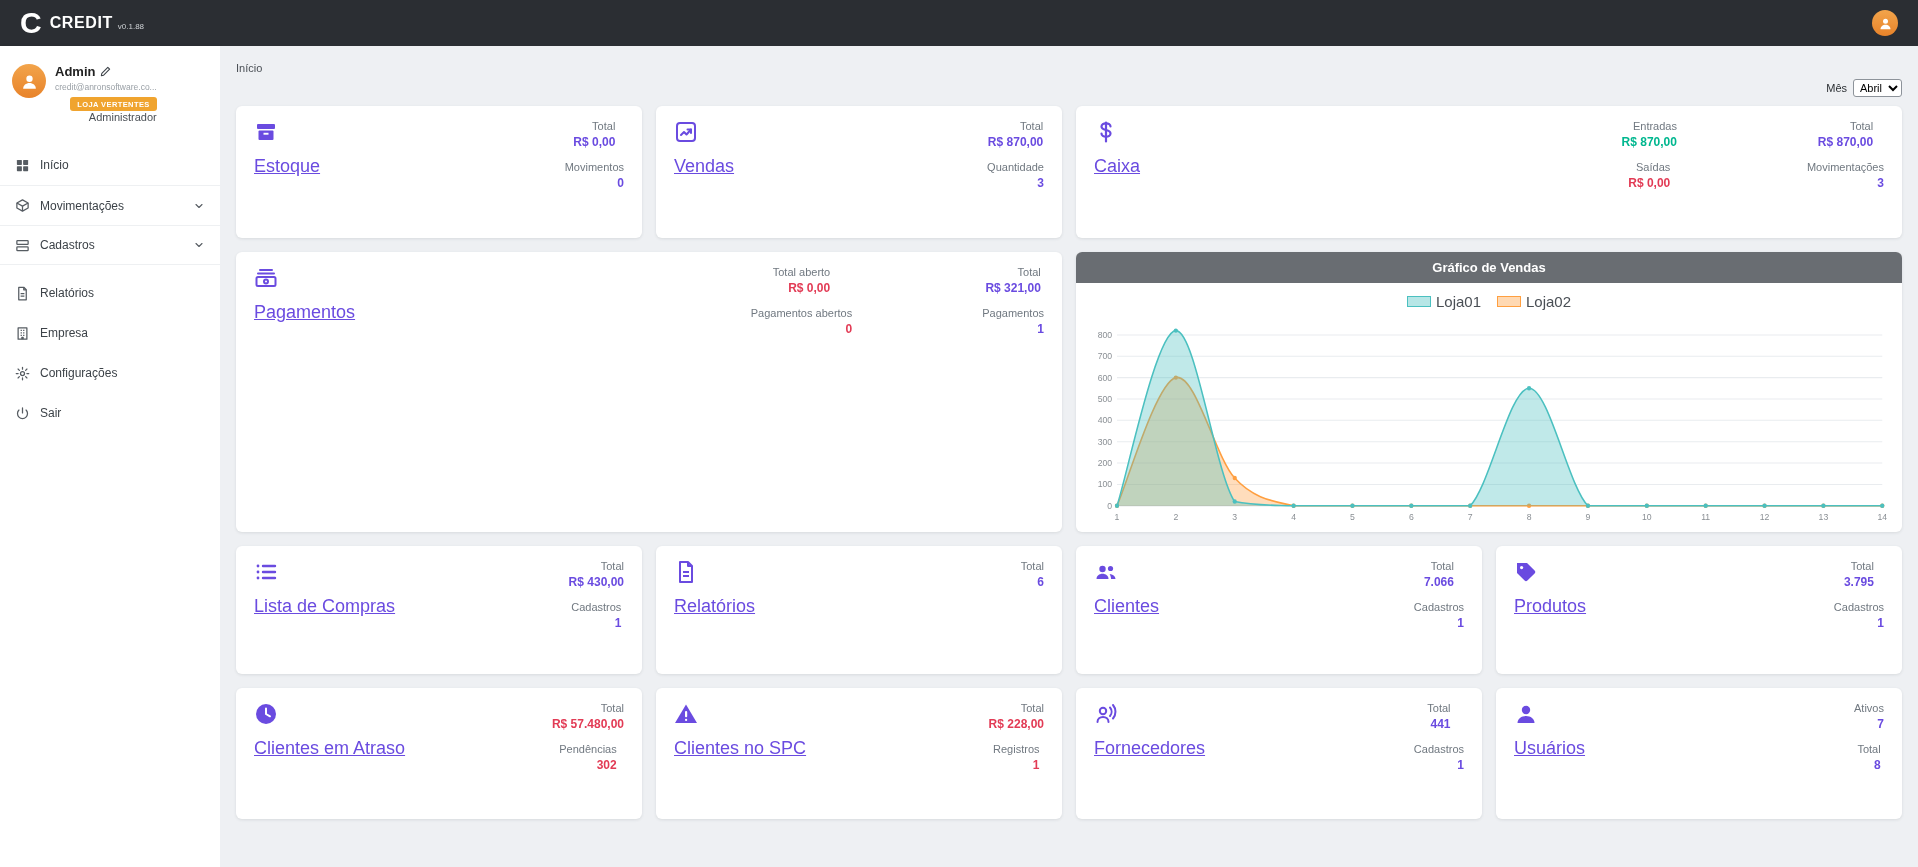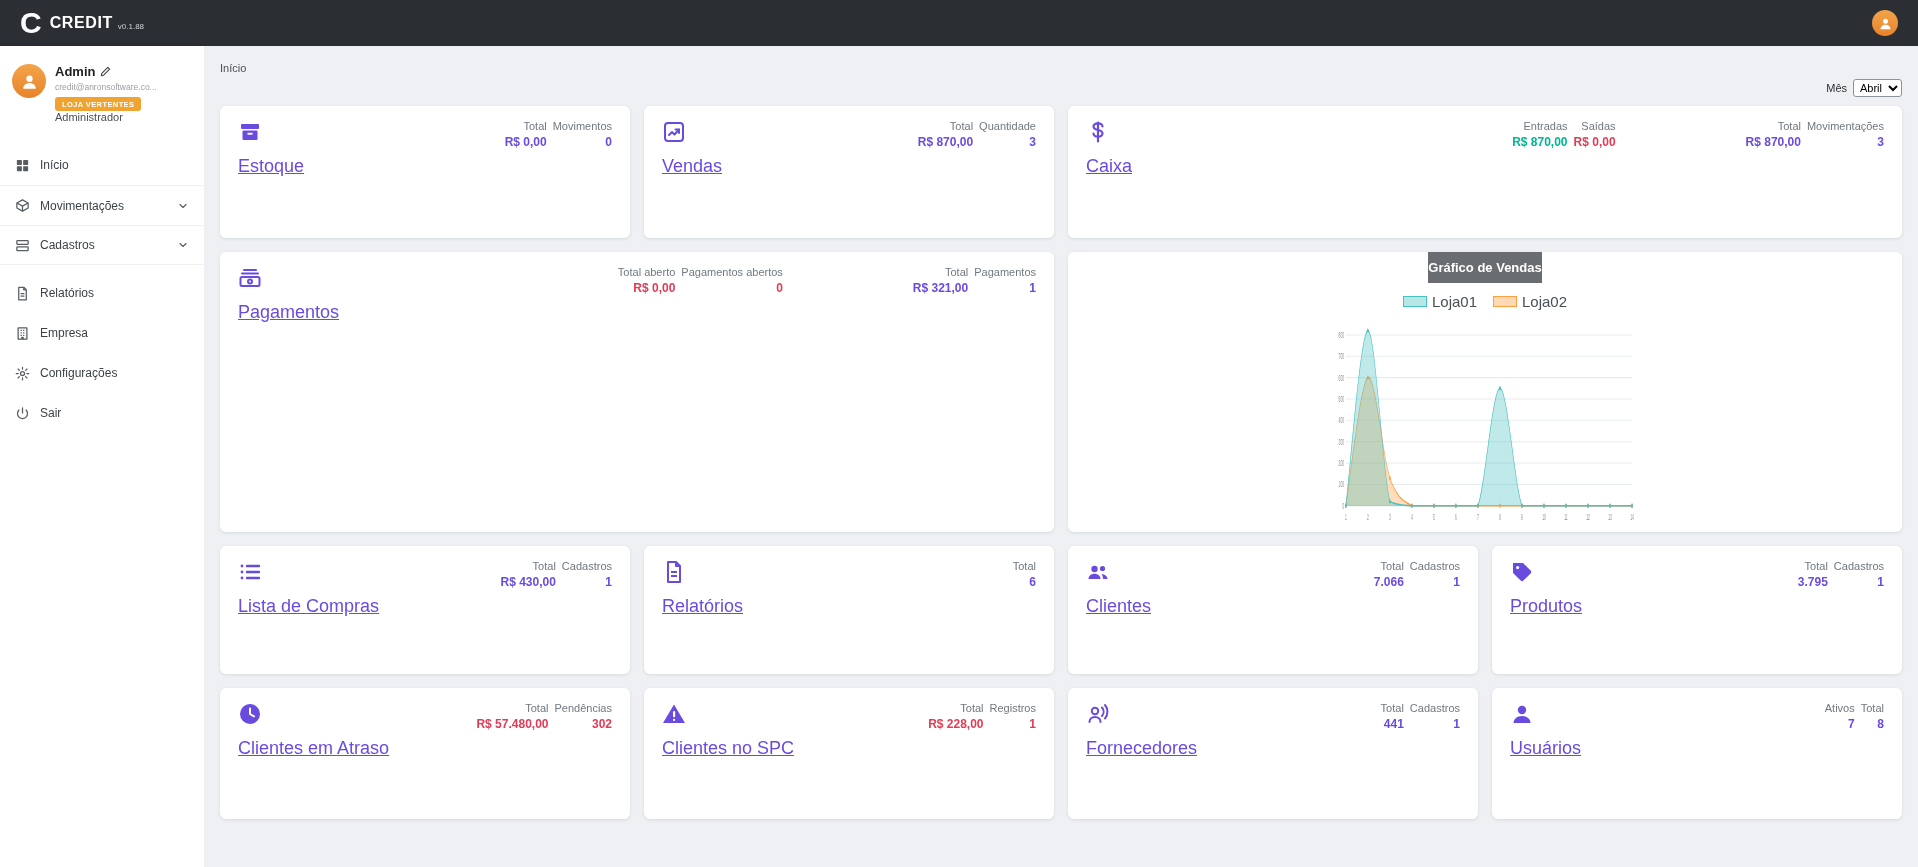--- a/index.html
+++ b/index.html
@@ -13,21 +13,21 @@
   
   .topbar{height:46px;background:var(--topbar);display:flex;align-items:center;padding:0 20px;color:#fff;}
   .brand-c{font-size:30px;font-weight:bold;margin-right:8px;line-height:1;}
   .brand-name{font-size:16px;font-weight:bold;letter-spacing:.6px;text-align:right;}
   .brand-version{font-size:8px;color:#cfd2d6;margin-left:5px;margin-top:7px;}
   .topbar-avatar{margin-left:auto;width:26px;height:26px;border-radius:50%;
     background:linear-gradient(#f2a44b,#e8832a);display:flex;align-items:center;justify-content:center;cursor:pointer;}
 
   
   .layout{display:flex;height:821px;}
-  .sidebar{width:204px;background:#fff;box-shadow:1px 0 3px rgba(0,0,0,.08);flex:none;display:flex;flex-direction:column;}
+  .sidebar{width:220px;background:#fff;box-shadow:1px 0 3px rgba(0,0,0,.08);flex:none;display:flex;flex-direction:column;text-align:right;}
   .main{flex:1;background:#eef0f3;padding:12px 16px 0;overflow:hidden;}
 
   
   .user-block{padding:18px 12px 12px;display:flex;gap:9px;}
   .user-avatar{width:34px;height:34px;border-radius:50%;background:linear-gradient(#f2a44b,#e8832a);
     flex:none;display:flex;align-items:center;justify-content:center;}
   .user-info{min-width:0;}
   .user-name{font-size:13px;font-weight:bold;color:#222;display:flex;align-items:center;gap:5px;}
   .edit-pencil{color:#3c4248;display:flex;cursor:pointer;}
   .user-email{font-size:8.5px;color:#9aa0a6;white-space:nowrap;overflow:hidden;text-overflow:ellipsis;margin-top:3px;max-width:118px;}
@@ -43,28 +43,28 @@
 
   
   .page-title{font-size:13px;font-weight:bold;color:#2b2f33;}
   .breadcrumb{font-size:11px;color:#4a4f55;margin-top:4px;}
   .month-row{display:flex;justify-content:flex-end;align-items:center;gap:6px;margin-top:4px;height:20px;}
   .month-label{font-size:11px;color:#2b2f33;}
   .month-select{font-size:11px;padding:1px 2px;border:1px solid #8d939a;border-radius:3px;background:#fff;font-family:inherit;}
 
   
   .cards-grid{display:grid;grid-template-columns:repeat(4,1fr);grid-template-rows:132px 280px 128px 131px;gap:14px;margin-top:8px;}
-  .span2{grid-column:span 2;align-items:center;}
+  .span2{grid-column:span 2;}
   .card{background:#fff;border-radius:6px;box-shadow:0 1px 3px rgba(60,65,70,.12);padding:14px 18px;
     display:flex;justify-content:space-between;align-items:flex-start;cursor:pointer;}
   .card-left{display:flex;flex-direction:column;}
   .card-icon{color:var(--accent);display:flex;}
   .card-label{font-size:18px;color:var(--accent);margin-top:12px;white-space:nowrap;text-decoration:underline;}
   .card-stats{display:flex;gap:130px;}
-  .stat-col{display:flex;flex-direction:row;align-items:center;gap:6px;}
+  .stat-col{display:flex;flex-direction:column;align-items:center;gap:12px;}
   .stat{text-align:right;}
   .stat .lbl{font-size:11px;color:#707880;}
   .stat .val{font-size:12px;font-weight:bold;color:var(--accent);margin-top:3px;}
   .val.pos{color:var(--positive);}
   .val.neg{color:var(--negative);}
 
   
   .chart-panel{background:#fff;border-radius:6px;box-shadow:0 1px 3px rgba(60,65,70,.12);
     display:flex;flex-direction:column;overflow:hidden;}
   .chart-header{background:var(--chart-header);color:#fff;font-size:13px;font-weight:bold;text-align:center;padding:8px 0;}

